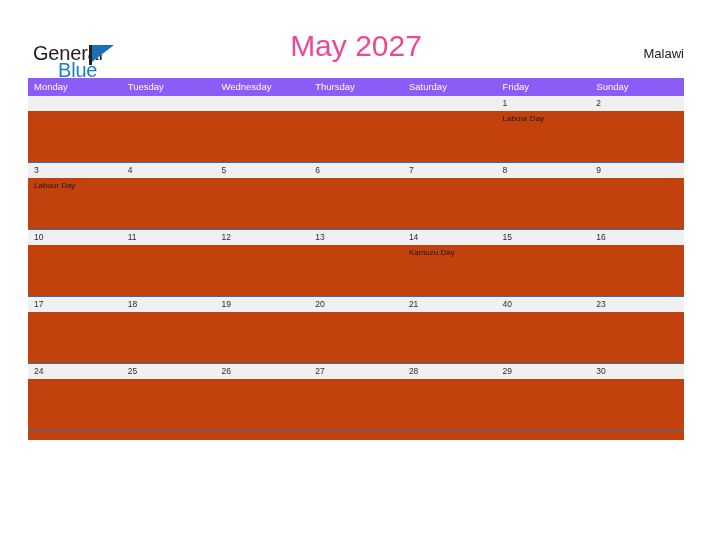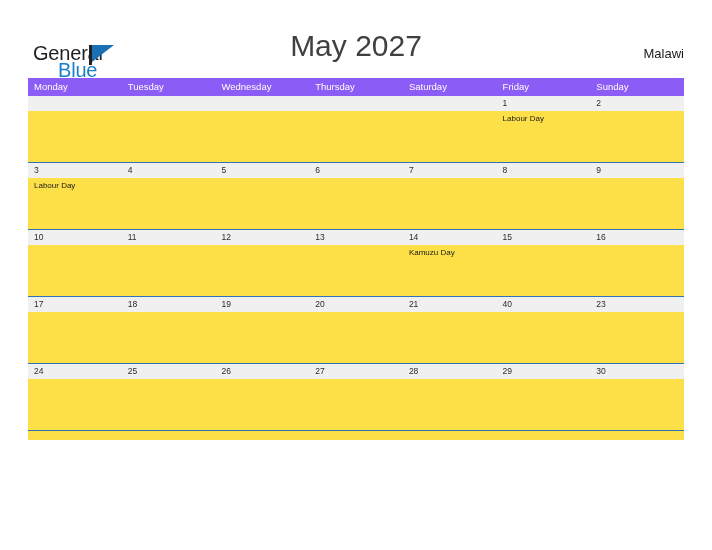--- a/index.html
+++ b/index.html
@@ -77,21 +77,21 @@
   }
 
   .cal-title {
     position: absolute;
     left: 0;
     top: 29px;
     width: 712px;
     text-align: center;
     font-size: 30px;
     line-height: 34px;
-    color: #404040;
+    color: #ec4899;
     font-family: "Liberation Sans", sans-serif;
     font-weight: 400;
   }
 
   .cal-country {
     position: absolute;
     right: 28px;
     top: 46px;
     font-size: 13px;
     line-height: 16px;
@@ -137,21 +137,21 @@
   .week-row .num-band {
     display: flex;
     width: 656px;
     height: 15px;
     background: #f0f0f0;
   }
   .week-row .evt-band {
     display: flex;
     width: 656px;
     height: 51px;
-    background: #fde047;
+    background: #c2410c;
   }
   .week-row.short .evt-band {
     height: 9px;
   }
 
   .num-cell {
     flex: 1 1 0;
     box-sizing: border-box;
     padding-left: 6px;
     font-size: 8.5px;

